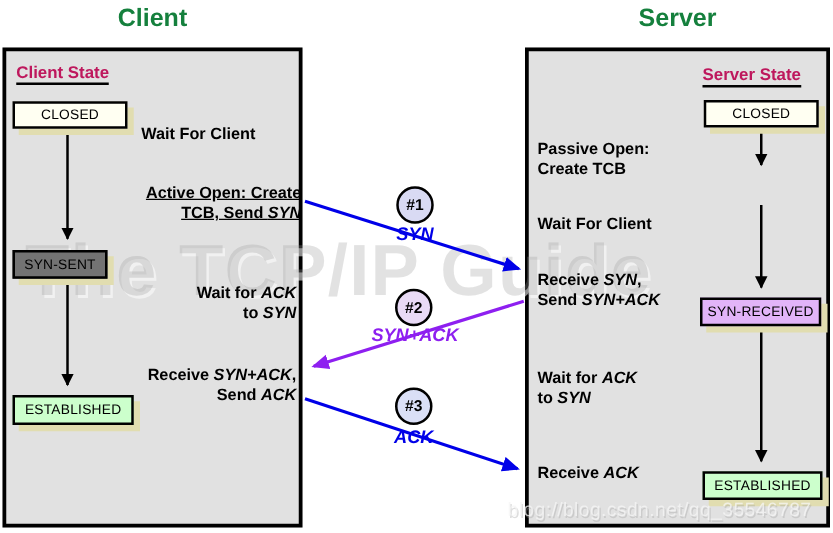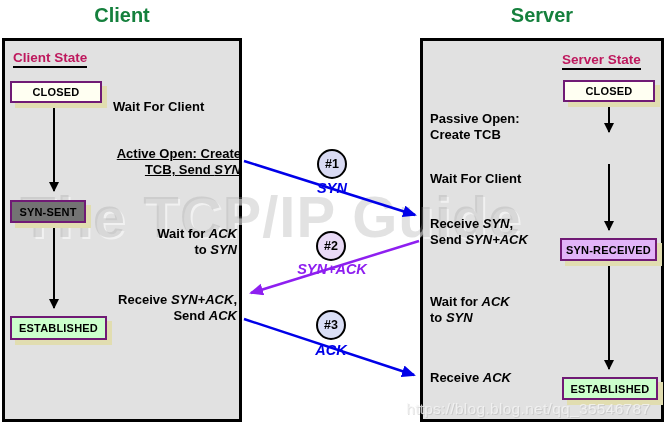--- a/index.html
+++ b/index.html
@@ -19,22 +19,22 @@
     font-size:20px;font-weight:bold;color:#15803d;
   }
   #client-title{left:2px;width:240px;}
   #server-title{left:420px;width:244px;}
   .state-header{
     position:absolute;z-index:4;font-size:13.5px;font-weight:bold;color:#be185d;
   }
   .state-header span{border-bottom:2px solid #000;padding-bottom:1px;}
   .state{
     position:absolute;z-index:4;box-sizing:border-box;
-    border:2px solid #701a75;box-shadow:5px 5px 0 0 #e1ddb0;
-    font-size:11px;font-weight:bold;color:#000;
+    border:2px solid #000000;box-shadow:5px 5px 0 0 #e1ddb0;
+    font-size:11px;font-weight:normal;color:#000;
     display:flex;align-items:center;justify-content:center;
     letter-spacing:0.2px;
   }
   .note{
     position:absolute;z-index:4;font-size:13px;font-weight:bold;color:#000;
     line-height:16px;white-space:nowrap;
   }
   .note.r{text-align:right;}
   .it{font-style:italic;}
   .msg-circle{
@@ -124,15 +124,15 @@
   <div class="note" style="left:430px;top:370px;"><span>Receive </span><span class="it">ACK</span></div>
 
   <div class="msg-circle" style="left: 317px; top: 149px; background-color: rgb(217, 218, 243);">#1</div>
   <div class="msg-circle" style="left: 316px; top: 231px; background-color: rgb(233, 218, 246);">#2</div>
   <div class="msg-circle" style="left: 316px; top: 310px; background-color: rgb(218, 223, 246);">#3</div>
 
   <div class="msg-label" style="left: 302px; top: 180px; width: 60px; color: rgb(0, 0, 232);">SYN</div>
   <div class="msg-label" style="left: 292px; top: 261px; width: 80px; color: rgb(142, 31, 240);">SYN+ACK</div>
   <div class="msg-label" style="left: 301px; top: 342px; width: 60px; color: rgb(0, 0, 232);">ACK</div>
 
-  <div id="watermark-url">https://blog.blog.net/qq_35546787</div>
+  <div id="watermark-url">blog://blog.csdn.net/qq_35546787</div>
 
 </div>
 
 </body></html>

